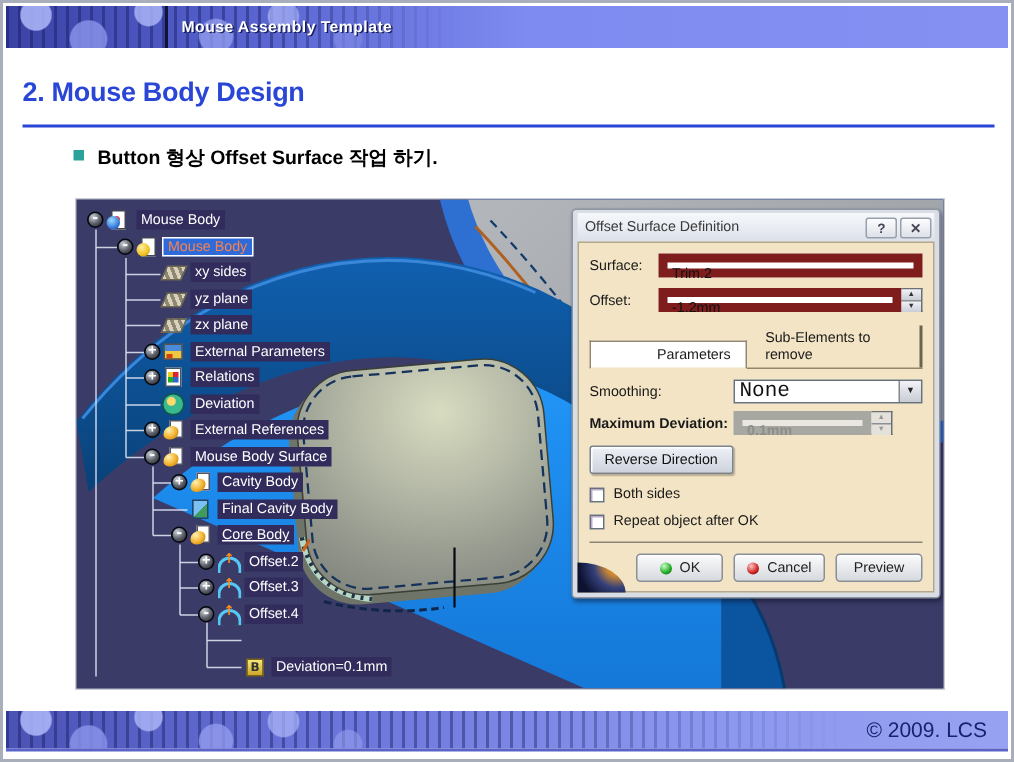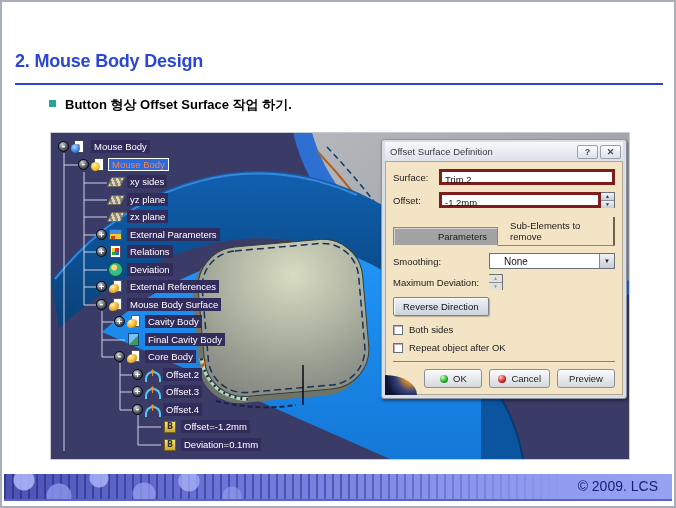--- a/index.html
+++ b/index.html
@@ -38,21 +38,21 @@
   .catia svg.scene{position:absolute;left:0;top:0;}
 
   
   .tree{position:absolute;inset:0;}
   .tree-row{position:absolute;left:0;right:0;height:16px;}
   .knob{position:absolute;top:2px;width:11px;height:11px;border-radius:50%;
         background:radial-gradient(circle at 35% 30%,#cfd4dc,#60646e 50%,#17191f);
         border:1px solid #05070c;color:#fff;font:700 9px/9px "DejaVu Sans Mono",monospace;text-align:center;}
   .lbl{position:absolute;top:1px;font-size:9.5px;line-height:13px;color:#fff;background:#312c5c;padding:0 3px;white-space:nowrap;}
   .lbl.sel{background:#2f6bd8;color:#ff8048;border:1px solid #fff;line-height:11px;}
-  .lbl.unline{}
+  .lbl.unline{text-decoration:underline;}
   .icon{position:absolute;top:1px;width:13px;height:13px;}
   .ic-product::before{content:"";position:absolute;right:0;top:0;width:8px;height:11px;background:#fff;border:1px solid #445;}
   .ic-product::after{content:"";position:absolute;left:0;bottom:0;width:9px;height:9px;border-radius:50%;
         background:radial-gradient(circle at 38% 32%,#9adcff,#2f72d8 65%,#1a3a8a);box-shadow:2px -2px 0 -2px #d23;}
   .ic-part::before{content:"";position:absolute;right:0;top:0;width:8px;height:11px;background:#fff;border:1px solid #445;}
   .ic-part::after{content:"";position:absolute;left:0;bottom:0;width:9px;height:9px;border-radius:50%;
         background:radial-gradient(circle at 38% 32%,#fff0a0,#f0c020 60%,#a07a10);}
   .ic-plane::before{content:"";position:absolute;left:0;top:2px;width:12px;height:8px;transform:skewX(-24deg);
         background:repeating-linear-gradient(50deg,#d8d2bc 0 2px,#8e8872 2px 4px);border:1px solid #6e6850;}
   .ic-params::before{content:"";position:absolute;left:0;right:0;top:1px;bottom:1px;
@@ -80,35 +80,35 @@
           border-radius:3px;padding:2px 3px 3px 3px;box-shadow:1px 2px 3px rgba(8,8,30,.45);overflow:hidden;}
   .dtitle{height:19px;display:flex;align-items:center;background:linear-gradient(#f6f8fb,#dce1ea);}
   .dtitle .dtext{flex:1;font-size:9.5px;color:#3a3a3a;padding-left:5px;}
   .dbtn{width:21px;height:14px;margin-right:2px;border:1px solid #98a0ac;border-radius:2px;
         background:linear-gradient(#fdfdfe,#dde1e8);font:700 9px/12px "Liberation Sans",sans-serif;
         color:#445;text-align:center;}
   .dbody{position:relative;background:#f2e4c4;border:1px solid #b0a890;padding:7px 7px 6px 7px;}
   .frow{display:flex;align-items:center;margin-bottom:7px;}
   .flabel{font-size:9.5px;color:#1a1a1a;flex:none;}
   .flabel.w46{width:46px;}  .flabel.w96{width:96px;}
-  .finput{flex:1;height:16px;background:#fff;border:3px solid #7f1d1d;font-size:9.5px;color:#111;
+  .finput{flex:1;height:16px;background:#fff;border:6px solid #7f1d1d;font-size:9.5px;color:#111;
           padding:1px 3px;line-height:13px;}
   .finput.dis{background:#eae7e0;color:#8d8d8a;border-color:#a8a8a2;flex:none;width:92px;}
   .spin{flex:none;width:14px;height:16px;border:1px solid #6a7078;border-left:none;display:flex;flex-direction:column;}
   .spin span{flex:1;background:linear-gradient(#f0f2f6,#c9cdd6);font-size:5px;line-height:7px;text-align:center;color:#333;}
   .spin span+span{border-top:1px solid #8a9098;}
   .spin.dis span{color:#999;background:#e3e1da;}
   .tabs{display:flex;align-items:flex-end;border-bottom:1px solid #93886e;margin:9px 0 0 0;}
   .tab{font-size:9.5px;color:#1a1a1a;padding:3px 10px 3px 10px;position:relative;}
-  .tab.active{background:#a3a3a3;border:1px solid #93886e;border-bottom:1px solid #f2e4c4;margin-bottom:-1px;
+  .tab.active{background:#ffffff;border:1px solid #93886e;border-bottom:1px solid #f2e4c4;margin-bottom:-1px;
         box-shadow:inset 1px 1px 0 #fff8;padding-left:44px;}
   .tab.inactive{border-right:2px solid #6b6352;margin-left:2px;}
   .tabpane{padding-top:7px;}
   .combo{flex:1;height:16px;background:#fff;border:1px solid #6a7078;display:flex;align-items:center;}
-  .combo .cval{flex:1;font-size:10px;padding-left:14px;color:#111;}
+  .combo .cval{flex:1;font-size:14px;padding-left:3px;color:#111;font-family:Liberation Mono, monospace;}
   .combo .cbtn{width:15px;height:100%;background:linear-gradient(#f0f2f6,#c8ccd4);border-left:1px solid #888;
         font-size:6px;line-height:14px;text-align:center;color:#222;}
   .pushbtn{display:inline-block;margin:3px 0 8px 0;padding:3px 9px 3px;font-size:9.5px;color:#111;
         background:linear-gradient(#eef1f6,#cdd3dd);border:1px solid #7a8290;border-radius:2px;
         box-shadow:inset 1px 1px 0 #fff,1px 1px 1px rgba(0,0,0,.25);}
   .cbrow{display:flex;align-items:center;margin-bottom:7px;}
   .cbox{width:10px;height:10px;background:#fff;border:1px solid #687078;box-shadow:inset 1px 1px 0 #bac;flex:none;}
   .cbrow .cblbl{font-size:9.5px;color:#1a1a1a;margin-left:6px;}
   .dsep{border-top:1px solid #8a8478;margin:8px 0 7px 0;}
   .dbtns{display:flex;justify-content:flex-end;gap:7px;}
@@ -128,20 +128,24 @@
   .fband .band-pattern{width:560px;}
   .fsite{position:absolute;left:108px;top:0;height:25px;line-height:25px;border-left:2px solid #0c0e34;
          padding-left:10px;color:#fff;font-weight:700;font-size:10px;text-shadow:1px 1px 0 rgba(12,16,70,.8);}
   .fcopy{position:absolute;right:14px;top:0;height:25px;line-height:25px;color:#16246e;font-size:14px;}
 </style>
 </head>
 <body>
 
 <div class="slide">
 
+  <div class="hband">
+    <div class="band-pattern"></div>
+    <div class="htitle">Mouse Assembly  Template</div>
+  </div>
 
   <div class="stitle">2. Mouse Body Design</div>
   <div class="sline"></div>
 
   <div class="bullet">
     <span class="sq"></span>
     <span class="btxt">Button 형상 Offset Surface 작업 하기.</span>
   </div>
 
   <div class="catia">
@@ -291,24 +295,20 @@
         <div class="tree-row" style="top: 251px;">
           <span class="knob" style="left: 81px;">+</span>
           <span class="icon ic-offset" style="left: 94px;"></span>
           <span class="lbl" style="left: 112px;">Offset.3</span>
         </div>
         <div class="tree-row" style="top: 268.5px;">
           <span class="knob" style="left: 81px;">-</span>
           <span class="icon ic-offset" style="left: 94px;"></span>
           <span class="lbl" style="left: 112px;">Offset.4</span>
         </div>
-        <div class="tree-row" style="top: 286px;">
-          <span class="icon ic-paramcube" style="left: 112px;"></span>
-          <span class="lbl" style="left: 130px;">Offset=-1.2mm</span>
-        </div>
         <div class="tree-row" style="top: 303.5px;">
           <span class="icon ic-paramcube" style="left: 112px;"></span>
           <span class="lbl" style="left: 130px;">Deviation=0.1mm</span>
         </div>
       </div>
 
     <div class="dialog">
       <div class="dtitle">
         <span class="dtext">Offset Surface Definition</span>
         <span class="dbtn">?</span>
@@ -336,22 +336,23 @@
         </div>
 
         <div class="tabpane">
           <div class="frow" style="margin-bottom:5px;">
             <span class="flabel w96">Smoothing:</span>
             <span class="combo">
               <span class="cval">None</span>
               <span class="cbtn">▼</span>
             </span>
           </div>
-          <div class="frow" style="margin-bottom:4px;">
+          <div class="frow" style="margin-bottom:4px;font-weight:bold;">
             <span class="flabel w96">Maximum Deviation:</span>
+            <span class="finput dis">0.1mm</span>
             <span class="spin dis">
                 <span>▲</span>
                 <span>▼</span>
               </span>
           </div>
         </div>
 
         <span class="pushbtn">Reverse Direction</span>
 
         <div class="cbrow">

